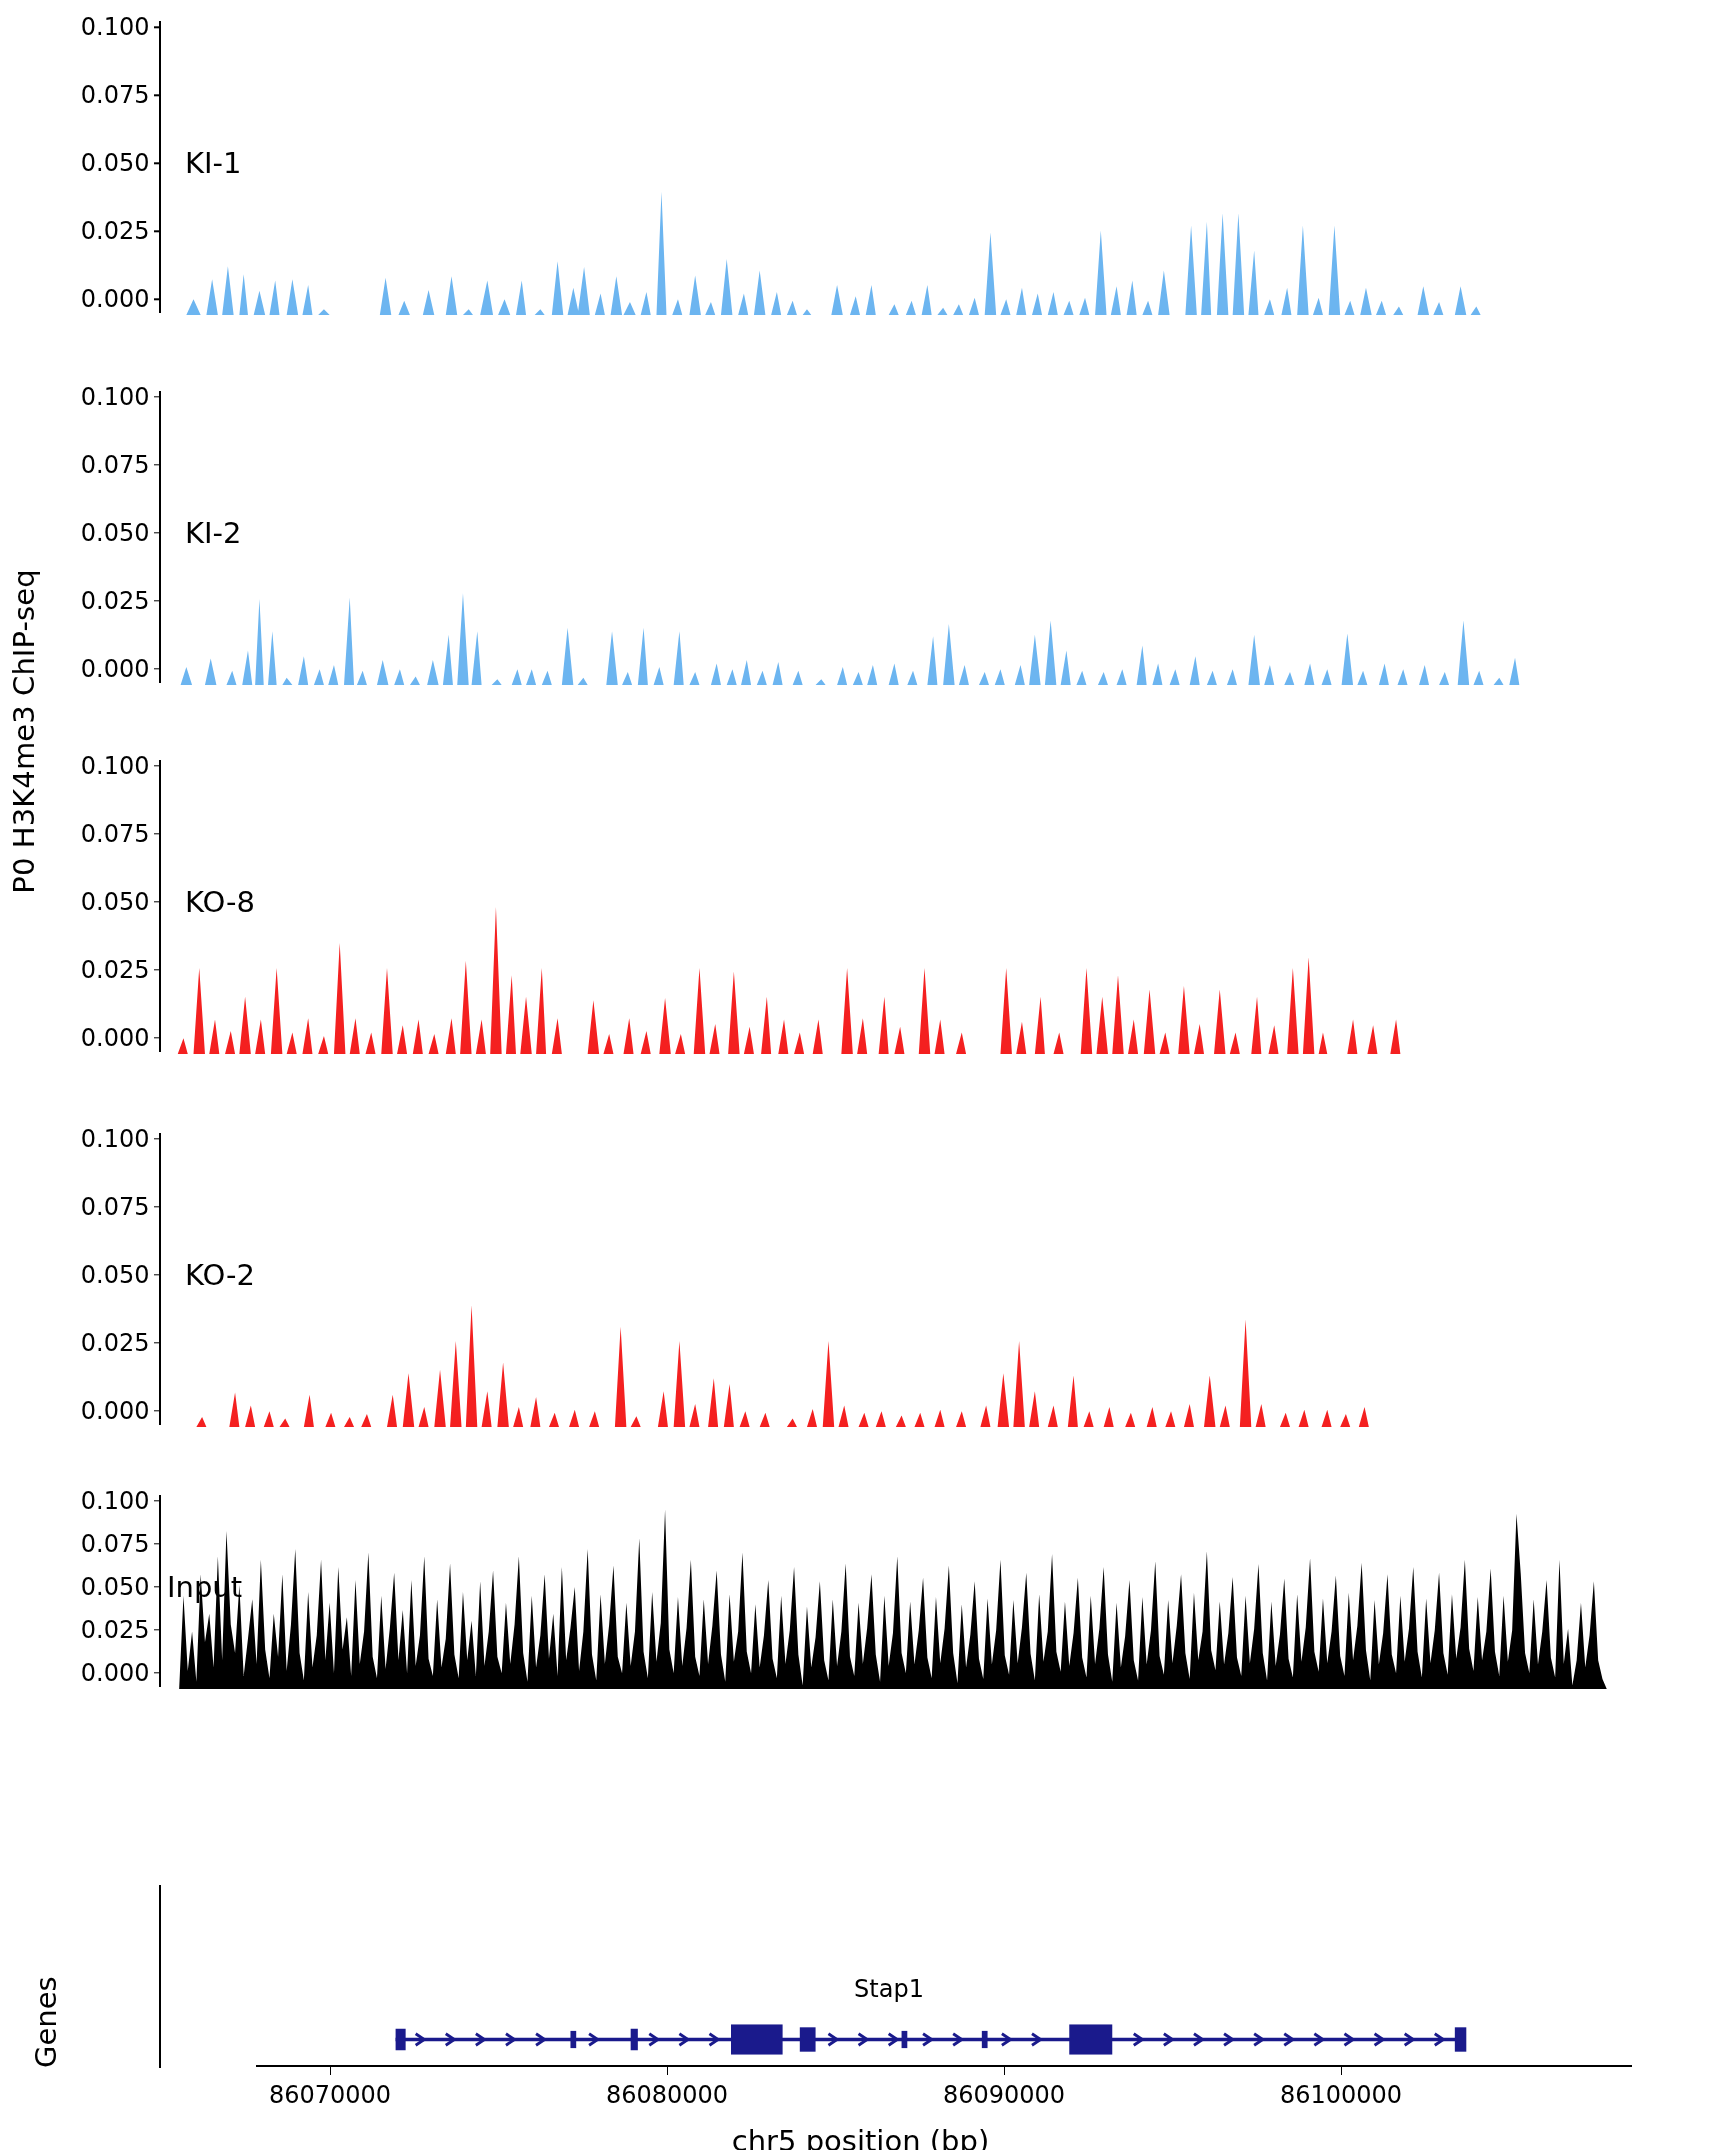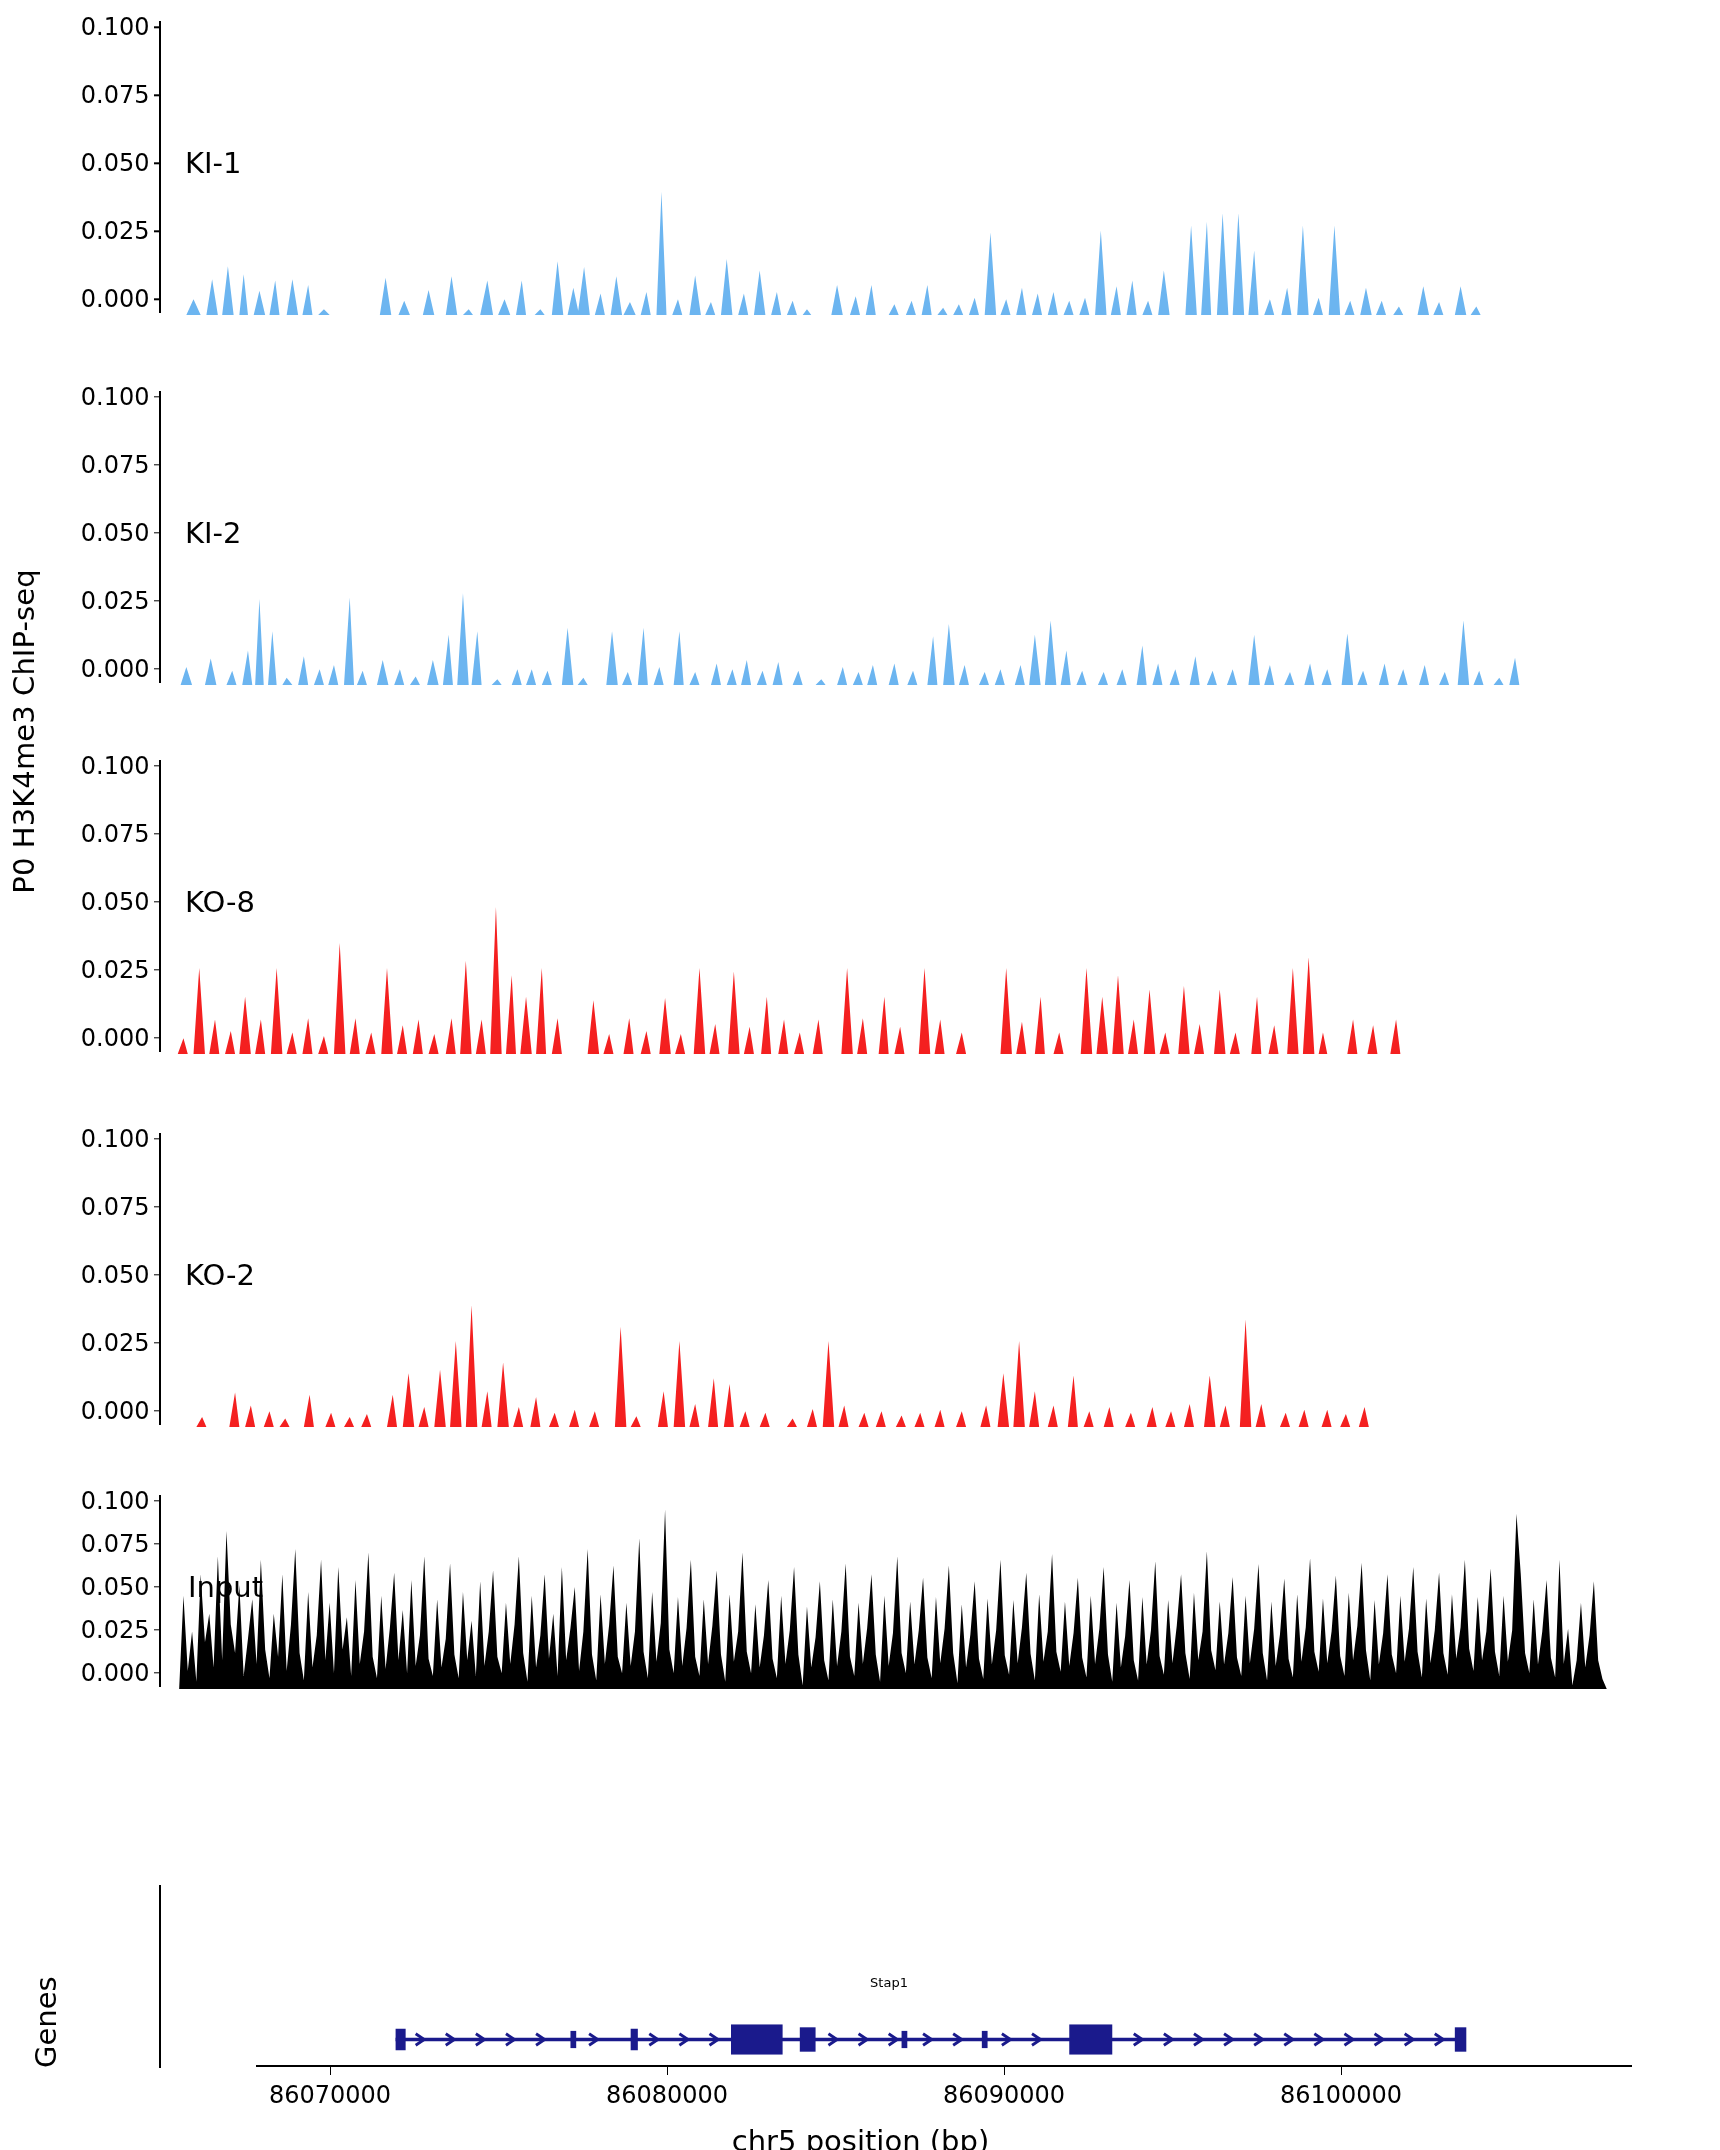--- a/index.html
+++ b/index.html
@@ -99,21 +99,21 @@
     white-space: nowrap;
   }
   .genes-spine {
     position: absolute;
     left: 159px;
     width: 2.2px;
     background: #000;
   }
   .gene-name {
     position: absolute;
-    font-size: 13px;
+    font-size: 24px;
     white-space: nowrap;
     text-align: center;
   }
 
   
   .xaxis {
     position: absolute;
     left: 0;
     width: 1721px;
   }
@@ -243,21 +243,21 @@
       <div class="tick-label" style="top:99px;">0.050</div>
       <div class="tick-label" style="top:142px;">0.025</div>
       <div class="tick-label" style="top:185px;">0.000</div>
       <div class="tick-mark" style="top:13px;"></div>
       <div class="tick-mark" style="top:56px;"></div>
       <div class="tick-mark" style="top:99px;"></div>
       <div class="tick-mark" style="top:142px;"></div>
       <div class="tick-mark" style="top:185px;"></div>
     </div>
     <div class="spine" style="top:7.2px;height:192px;"></div>
-    <div class="track-name" style="left:167px;top:99px;transform:translateY(-50%);margin-left:21px;">Input</div>
+    <div class="track-name" style="left:167px;top:99px;transform:translateY(-50%);">Input</div>
     <div class="plot" style="top:0px;height:201px;">
       <svg width="1462" height="201" viewBox="0 0 2040 280" preserveAspectRatio="none">
         <polygon fill="#000000" points="0,280 10,280 16,150 22,255 28,200 34,270 40,120 46,215 52,175 58,250 64,95 70,240 76,60 82,190 88,230 94,135 100,262 106,210 112,155 118,245 124,100 130,225 136,265 142,175 148,235 154,120 160,255 166,190 172,85 178,230 184,268 190,145 196,250 202,205 208,100 214,240 220,160 226,258 232,110 238,225 244,180 250,262 256,128 262,245 268,200 274,90 280,235 286,265 292,150 298,252 304,195 310,118 316,240 322,170 328,258 334,128 340,248 346,205 352,95 358,238 364,262 370,155 376,250 382,210 388,105 394,232 400,265 406,145 412,240 418,185 424,262 430,130 436,248 442,200 448,115 454,235 460,258 466,160 472,245 478,190 484,95 490,230 496,270 502,150 508,250 514,205 520,120 526,238 532,175 538,262 544,110 550,240 556,195 562,138 568,255 574,200 580,85 586,232 592,268 598,148 604,245 610,190 616,108 622,235 628,258 634,160 640,248 646,200 652,70 658,228 664,265 670,145 676,242 682,188 688,30 694,225 700,258 706,152 712,248 718,195 724,100 730,235 736,262 742,155 748,245 754,192 760,115 766,232 772,270 778,148 784,242 790,200 796,90 802,228 808,258 814,162 820,250 826,205 832,128 838,238 844,265 850,150 856,245 862,198 868,110 874,232 880,275 886,165 892,250 898,208 904,130 910,240 916,268 922,155 928,248 934,200 940,105 946,235 952,262 958,160 964,245 970,195 976,120 982,232 988,270 994,150 1000,248 1006,202 1012,95 1018,230 1024,258 1030,158 1036,246 1042,198 1048,125 1054,236 1060,265 1066,152 1072,244 1078,196 1084,108 1090,230 1096,272 1102,162 1108,250 1114,204 1120,130 1126,238 1132,266 1138,154 1144,246 1150,198 1156,100 1162,233 1168,260 1174,156 1180,244 1186,194 1192,118 1198,231 1204,268 1210,148 1216,242 1222,200 1228,92 1234,228 1240,256 1246,158 1252,248 1258,202 1264,125 1270,236 1276,264 1282,150 1288,245 1294,196 1300,110 1306,232 1312,270 1318,160 1324,250 1330,206 1336,128 1342,240 1348,268 1354,152 1360,246 1366,198 1372,102 1378,234 1384,260 1390,156 1396,244 1402,192 1408,120 1414,230 1420,266 1426,146 1432,240 1438,200 1444,88 1450,226 1456,254 1462,158 1468,246 1474,202 1480,124 1486,236 1492,262 1498,150 1504,244 1510,196 1516,106 1522,230 1528,268 1534,158 1540,248 1546,204 1552,126 1558,238 1564,264 1570,148 1576,242 1582,194 1588,98 1594,228 1600,256 1606,154 1612,244 1618,200 1624,122 1630,234 1636,262 1642,146 1648,240 1654,192 1660,104 1666,226 1672,268 1678,156 1684,246 1690,202 1696,120 1702,232 1708,258 1714,150 1720,242 1726,196 1732,110 1738,228 1744,264 1750,154 1756,244 1762,198 1768,118 1774,230 1780,260 1786,148 1792,238 1798,194 1804,100 1810,224 1816,255 1822,152 1828,240 1834,200 1840,112 1846,228 1852,262 1858,150 1864,242 1870,198 1876,36 1882,120 1888,230 1894,258 1900,155 1906,246 1912,200 1918,128 1924,236 1930,264 1936,100 1942,245 1948,196 1954,275 1960,240 1966,160 1972,250 1978,205 1984,130 1990,240 1996,266 2002,280 2040,280"></polygon>
       </svg>
     </div>
   </div>
 
   <div class="genes-track" style="top:1871px;height:208px;">
     <div class="genes-label" style="left:29px;top:197px;">Genes</div>
     <div class="genes-spine" style="top:14.3px;height:183px;"></div>

